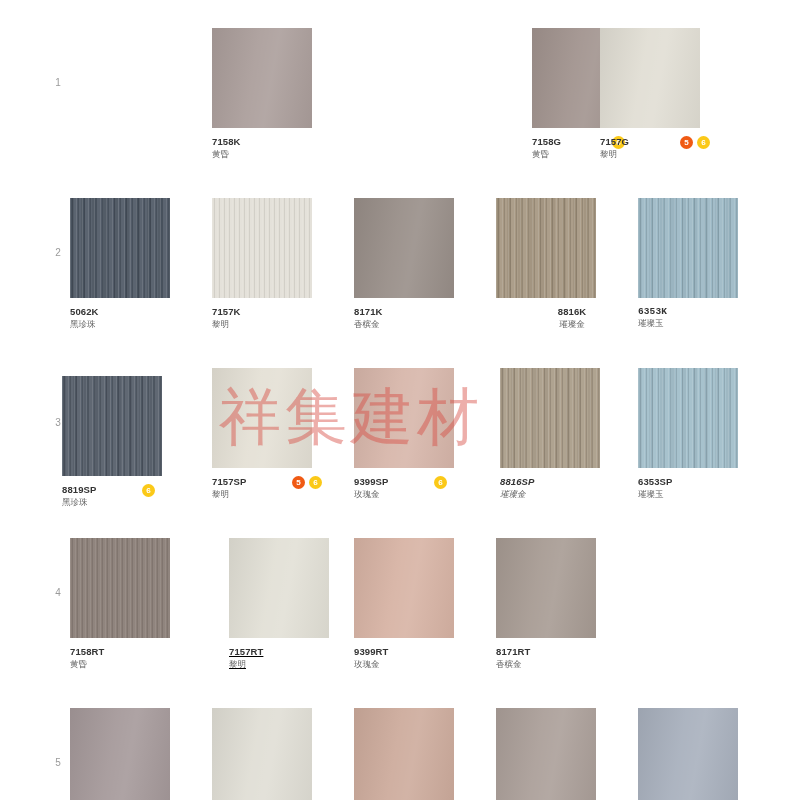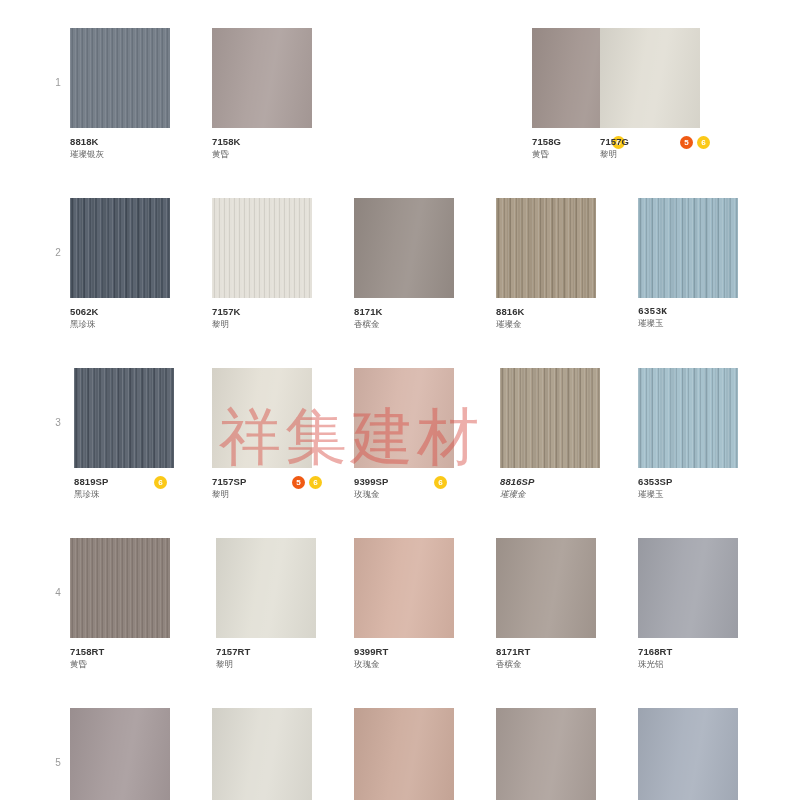--- a/index.html
+++ b/index.html
@@ -146,47 +146,40 @@
     font-weight: bold;
     line-height: 13px;
     text-align: center;
     display: block;
   }
 
   
   #watermark {
     position: absolute;
     left: 0;
-    top: 406px;
+    top: 386px;
     width: 702px;
     text-align: center;
     font-family: "DejaVu Sans", "Liberation Sans", sans-serif;
     font-size: 62px;
     line-height: 62px;
     font-weight: normal;
     color: rgba(214, 76, 66, 0.45);
     letter-spacing: 4px;
     pointer-events: none;
     user-select: none;
     white-space: nowrap;
   }
 </style>
 </head>
 <body>
 
 <div id="catalog">
     <div class="row" style="top: 10px;">
       <div class="row-index">1</div>
-      <div class="cell" style="left: 70px;">
-        <div class="swatch grain" style="background-color: rgb(113, 122, 133);"></div>
-        <div class="meta">
-          <div class="code">8818K</div>
-          <div class="name-cn">璀璨银灰</div>
-        </div>
-      </div>
       <div class="cell" style="left: 212px;">
         <div class="swatch sheen" style="background-color: rgb(171, 158, 155);"></div>
         <div class="meta">
           <div class="code">7158K</div>
           <div class="name-cn">黄昏</div>
         </div>
       </div>
       <div class="cell empty" style="left: 354px;"></div>
       <div class="cell" style="left: 496px; padding-left: 36px;">
         <div class="swatch sheen" style="background-color: rgb(161, 147, 142);"></div>
@@ -226,38 +219,38 @@
           <div class="name-cn">黎明</div>
         </div>
       </div>
       <div class="cell" style="left: 354px;">
         <div class="swatch sheen" style="background-color: rgb(152, 142, 136);"></div>
         <div class="meta">
           <div class="code">8171K</div>
           <div class="name-cn">香槟金</div>
         </div>
       </div>
-      <div class="cell" style="left: 496px;">
+      <div class="cell" style="left: 496px; text-align: center;">
         <div class="swatch grain coarse" style="background-color: rgb(164, 149, 127);"></div>
         <div class="meta">
           <div class="code">8816K</div>
           <div class="name-cn">璀璨金</div>
         </div>
       </div>
       <div class="cell" style="left: 638px; font-family: Liberation Mono, monospace;">
         <div class="swatch grain coarse" style="background-color: rgb(154, 183, 196);"></div>
         <div class="meta">
           <div class="code">6353K</div>
           <div class="name-cn">璀璨玉</div>
         </div>
       </div>
     </div>
     <div class="row" style="top: 350px;">
       <div class="row-index">3</div>
-      <div class="cell" style="left: 74px;">
+      <div class="cell" style="left: 62px; margin-top: 8px;">
         <div class="swatch grain coarse" style="background-color: rgb(81, 90, 102);"></div>
         <div class="meta">
           <div class="code">8819SP</div>
           <div class="name-cn">黑珍珠</div>
           <div class="badges">
             <span class="badge" style="background-color: rgb(251, 201, 24);">6</span>
           </div>
         </div>
       </div>
       <div class="cell" style="left: 212px;">
@@ -298,46 +291,39 @@
     </div>
     <div class="row" style="top: 520px;">
       <div class="row-index">4</div>
       <div class="cell" style="left: 70px;">
         <div class="swatch grain" style="background-color: rgb(139, 127, 120);"></div>
         <div class="meta">
           <div class="code">7158RT</div>
           <div class="name-cn">黄昏</div>
         </div>
       </div>
-      <div class="cell" style="left: 216px;">
+      <div class="cell" style="left: 229px; text-decoration: underline;">
         <div class="swatch sheen" style="background-color: rgb(226, 224, 214);"></div>
         <div class="meta">
           <div class="code">7157RT</div>
           <div class="name-cn">黎明</div>
         </div>
       </div>
       <div class="cell" style="left: 354px;">
         <div class="swatch sheen" style="background-color: rgb(215, 179, 164);"></div>
         <div class="meta">
           <div class="code">9399RT</div>
           <div class="name-cn">玫瑰金</div>
         </div>
       </div>
       <div class="cell" style="left: 496px;">
         <div class="swatch sheen" style="background-color: rgb(167, 155, 147);"></div>
         <div class="meta">
           <div class="code">8171RT</div>
           <div class="name-cn">香槟金</div>
-        </div>
-      </div>
-      <div class="cell" style="left: 638px;">
-        <div class="swatch sheen" style="background-color: rgb(163, 165, 173);"></div>
-        <div class="meta">
-          <div class="code">7168RT</div>
-          <div class="name-cn">珠光铝</div>
         </div>
       </div>
     </div>
     <div class="row" style="top: 690px;">
       <div class="row-index">5</div>
       <div class="cell" style="left: 70px;">
         <div class="swatch sheen" style="background-color: rgb(165, 153, 154);"></div>
       </div>
       <div class="cell" style="left: 212px;">
         <div class="swatch sheen" style="background-color: rgb(224, 222, 213);"></div>

